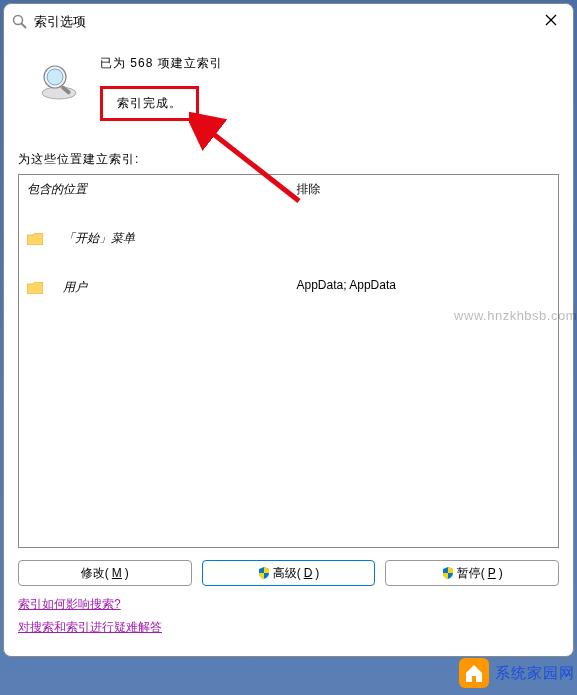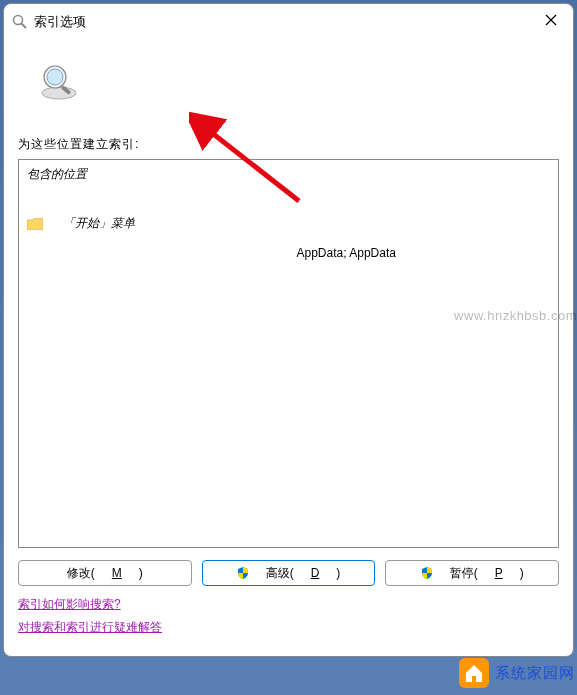--- a/index.html
+++ b/index.html
@@ -97,21 +97,21 @@
       flex: 1;
       height: 26px;
       border: 1px solid #999;
       border-radius: 4px;
       background: #fff;
       cursor: pointer;
       font-size: 12px;
       display: flex;
       align-items: center;
       justify-content: center;
-      gap: 17px;
+      gap: 3px;
       font-family: inherit;
     }
     .btn.default {
       border: 1.5px solid #0078d7;
     }
     .shield { width: 12px; height: 12px; display: inline-block; }
     .links a {
       color: #a21caf;
       text-decoration: underline;
       font-size: 12px;
@@ -174,20 +174,28 @@
   <div class="content">
     <div class="status-area">
       <span class="mag-icon">
         <svg width="42" height="42" viewBox="0 0 42 42">
           <ellipse cx="21" cy="32" rx="17" ry="6" fill="#e0e0e0" stroke="#999" stroke-width="0.8"></ellipse>
           <circle cx="17" cy="16" r="11" fill="#f5f5f5" stroke="#888" stroke-width="1.2"></circle>
           <circle cx="17" cy="16" r="8" fill="#cfe8f7" stroke="#5a9bd4" stroke-width="0.8"></circle>
           <rect x="25" y="24" width="11" height="4" rx="2" transform="rotate(40 25 24)" fill="#888"></rect>
         </svg>
       </span>
+      <div class="status-text">
+        <div class="status-line">
+          <span>已为 </span><span>568</span><span> 项建立索引</span>
+        </div>
+        <div class="highlight-box">
+          <span>索引完成。</span>
+        </div>
+      </div>
     </div>
 
     <svg class="arrow-annotation" width="120" height="100">
       <defs>
           <marker id="ah" markerWidth="8" markerHeight="8" refX="2" refY="4" orient="auto">
             <polygon points="0 0, 8 4, 0 8" fill="#e30613"></polygon>
           </marker>
         </defs>
       <line x1="110" y1="90" x2="18" y2="18" stroke="#e30613" stroke-width="5" marker-end="url(#ah)"></line>
     </svg>
@@ -196,22 +204,29 @@
 
     <div class="list-box">
       <div class="col col-left">
         <div class="col-header">包含的位置</div>
         <div class="item-row">
           <span class="folder-icon"><svg viewBox="0 0 16 12">
                 <path d="M0 2 L6 2 L7.5 0 L16 0 L16 12 L0 12 Z" fill="#ffd666" stroke="#c9a63a" stroke-width="0.6"></path>
               </svg></span>
           <span>「开始」菜单</span>
         </div>
+        <div class="item-row">
+          <span class="folder-icon"><svg viewBox="0 0 16 12">
+                <path d="M0 2 L6 2 L7.5 0 L16 0 L16 12 L0 12 Z" fill="#ffd666" stroke="#c9a63a" stroke-width="0.6"></path>
+              </svg></span>
+          <span>用户</span>
+        </div>
       </div>
       <div class="col col-right">
+        <div class="col-header">排除</div>
         <div class="item-row" style="height:16px">
             <span></span>
           </div>
         <div class="item-row">
             <span>AppData; AppData</span>
           </div>
       </div>
     </div>
 
     <div class="buttons-row">

